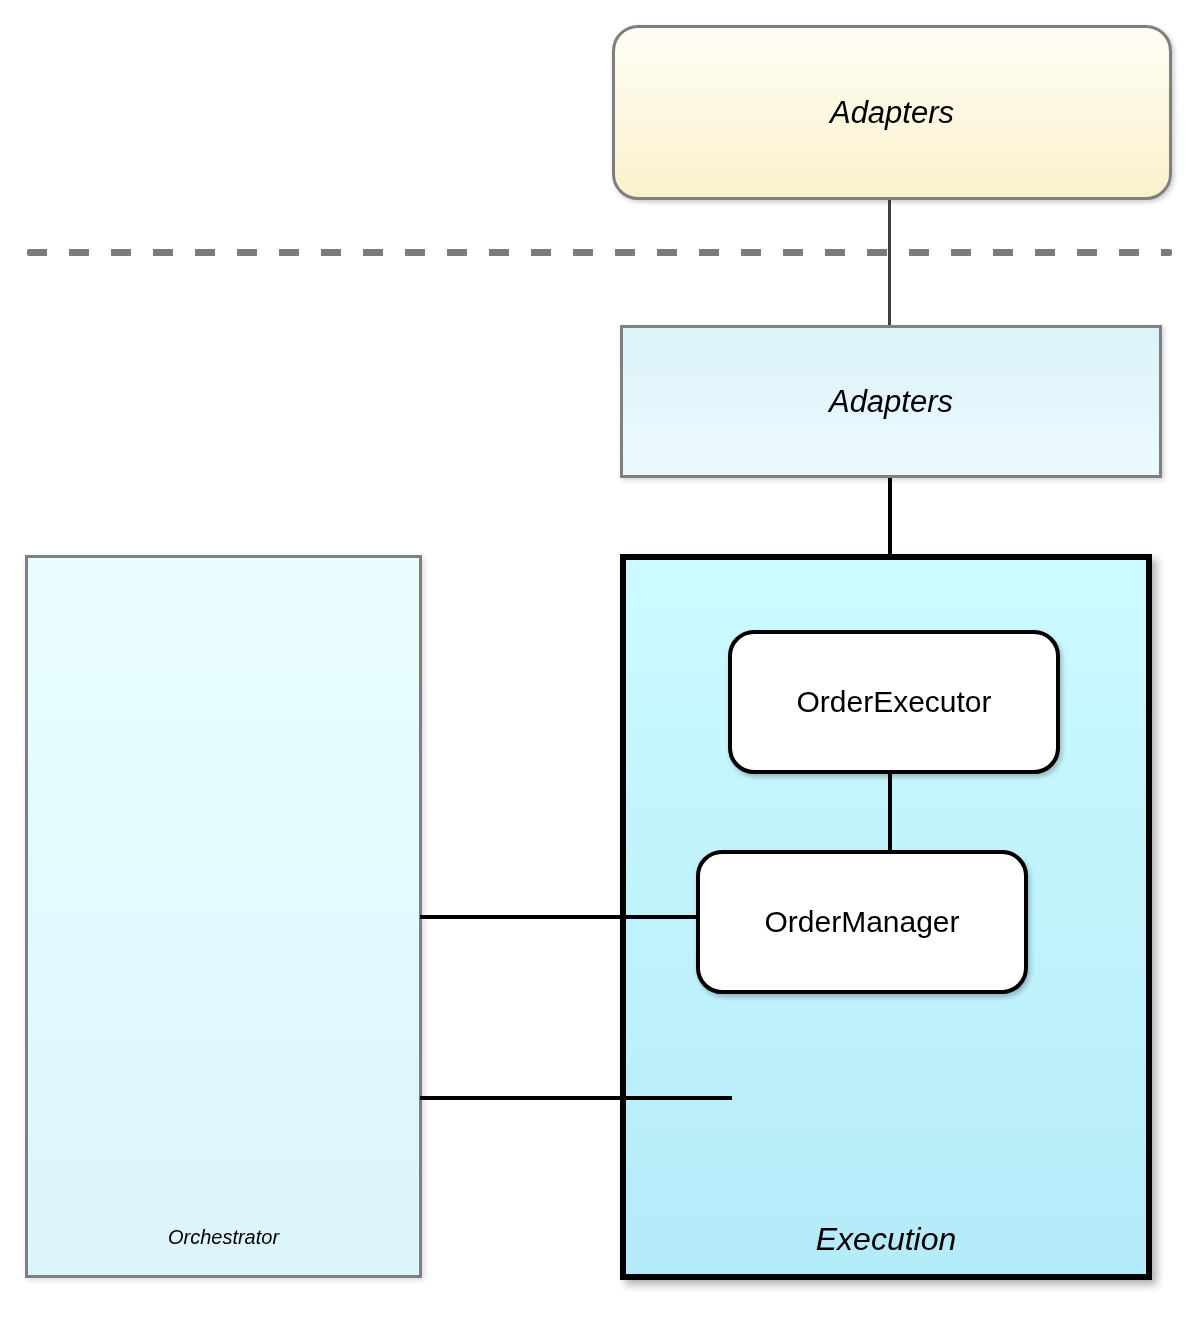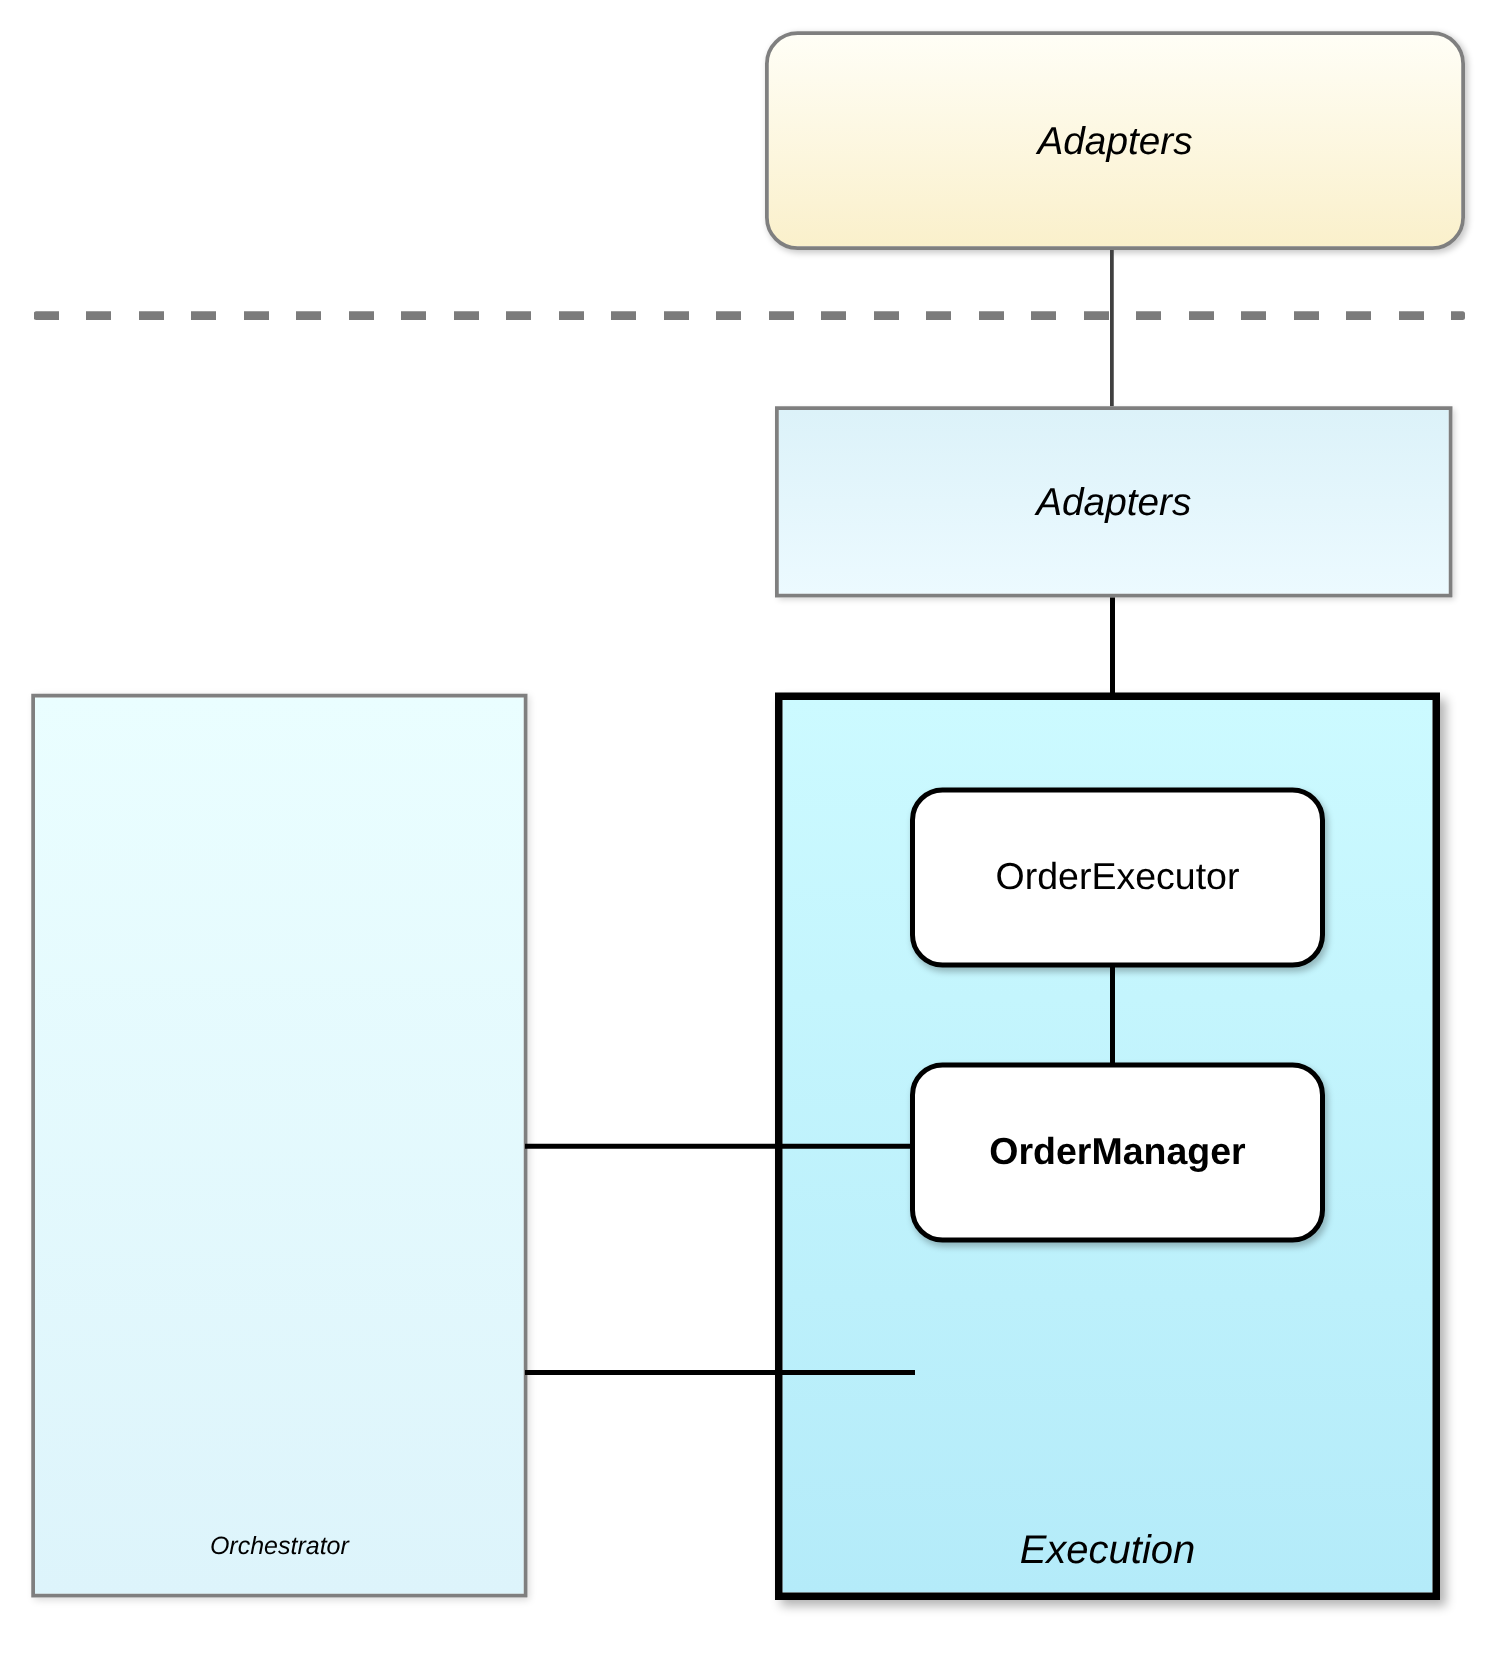--- a/index.html
+++ b/index.html
@@ -81,21 +81,21 @@
   .white-node {
     width: 332px; height: 144px;
     border: 4px solid var(--black, #000000);
     border-radius: 26px;
     background: var(--node-fill, #ffffff);
     box-shadow: 2px 3px 5px rgba(0,0,0,0.25);
     display: flex; align-items: center; justify-content: center;
   }
   .white-node .label { font-size: 30px; }
   .order-executor { left: 728px; top: 630px; }
-  .order-manager  { left: 728px; top: 850px; font-weight: bold; }
+  .order-manager  { left: 696px; top: 850px; }
   .error-handler  { left: 728px; top: 1032px; }
 
   
   .connector { background: var(--black, #000000); }
   .conn-exchanges-adapters {
     left: 888px; top: 200px; width: 3px; height: 125px;
     background: var(--connector-gray, #404040);
   }
   .conn-adapters-orderexecutor { left: 888px; top: 478px; width: 4px; height: 156px; }
   .conn-orderexecutor-ordermanager { left: 888px; top: 766px; width: 4px; height: 88px; }

